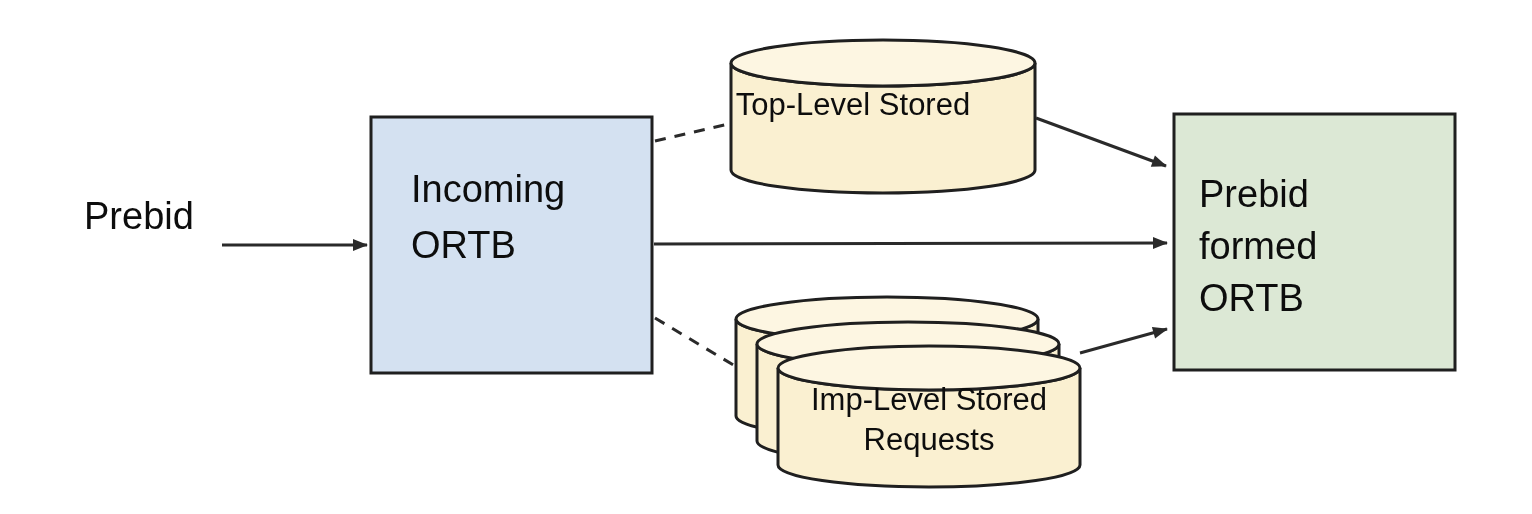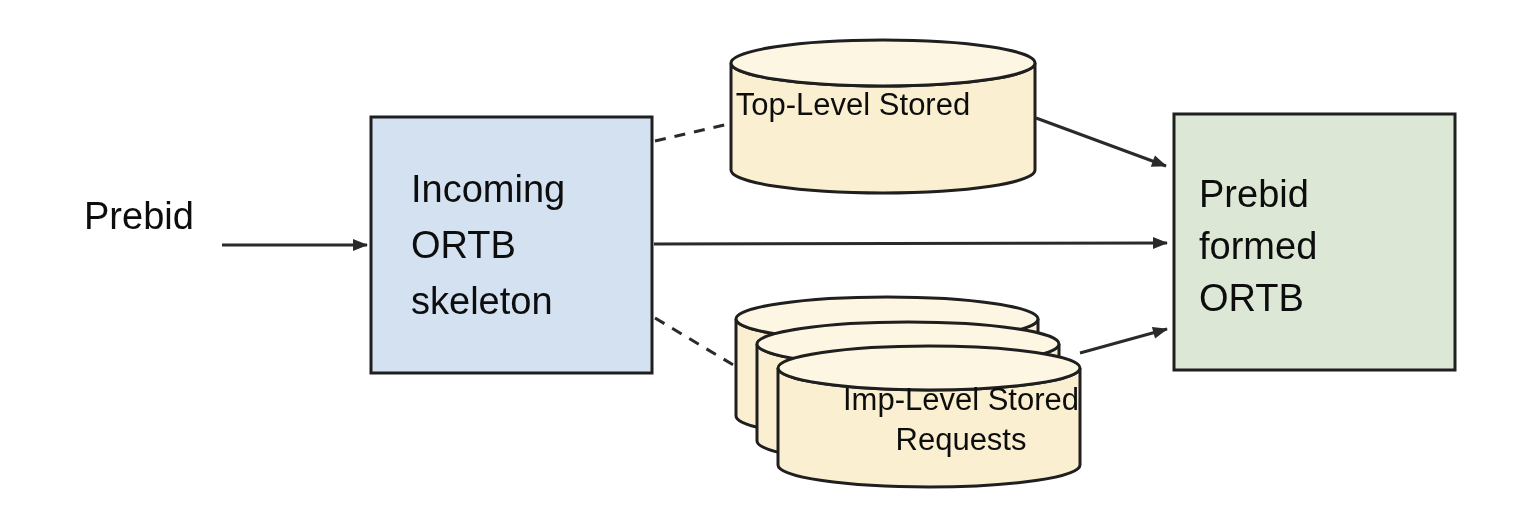--- a/index.html
+++ b/index.html
@@ -62,28 +62,27 @@
     <rect x="1174" y="114" width="281" height="256" fill="#dce8d5" stroke="#1f1f1f" stroke-width="3"></rect>
   </svg>
 
   <div class="label big" style="left:48px; top:191px; width:170px;">
     <span class="ln">Prebid</span>
   </div>
 
   <div class="label boxln" style="left:395px; top:161px; width:250px;">
     <span class="ln">Incoming</span>
     <span class="ln">ORTB</span>
-    <span class="ln">skeleton</span>
   </div>
 
   <div class="label cyl" style="left:731px; top:84px; width:244px;">
     <span class="ln">Top-Level Stored</span>
   </div>
 
-  <div class="label cyl2" style="left:778px; top:380px; width:302px;padding-left:32px;">
+  <div class="label cyl2" style="left:778px; top:380px; width:302px;">
     <span class="ln">Imp-Level Stored</span>
     <span class="ln">Requests</span>
   </div>
 
   <div class="label grnln" style="left:1199px; top:168px; width:240px;">
     <span class="ln">Prebid</span>
     <span class="ln">formed</span>
     <span class="ln">ORTB</span>
   </div>
 

